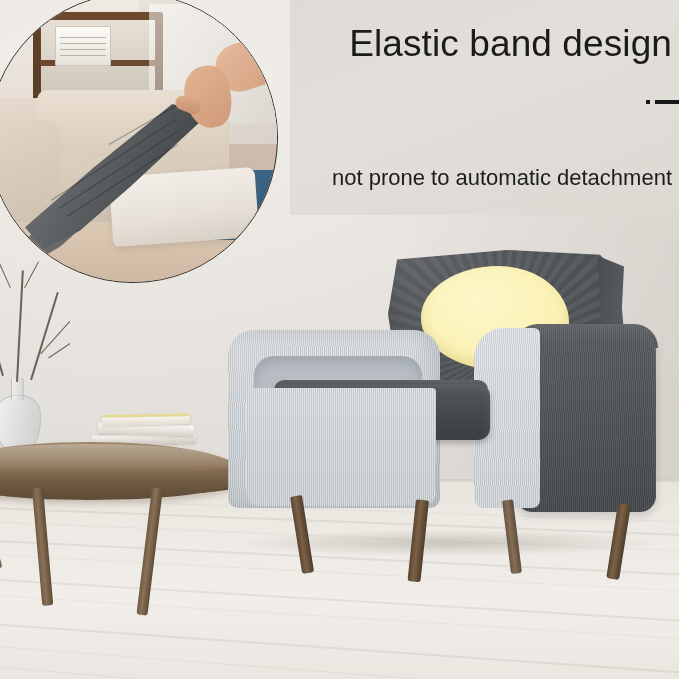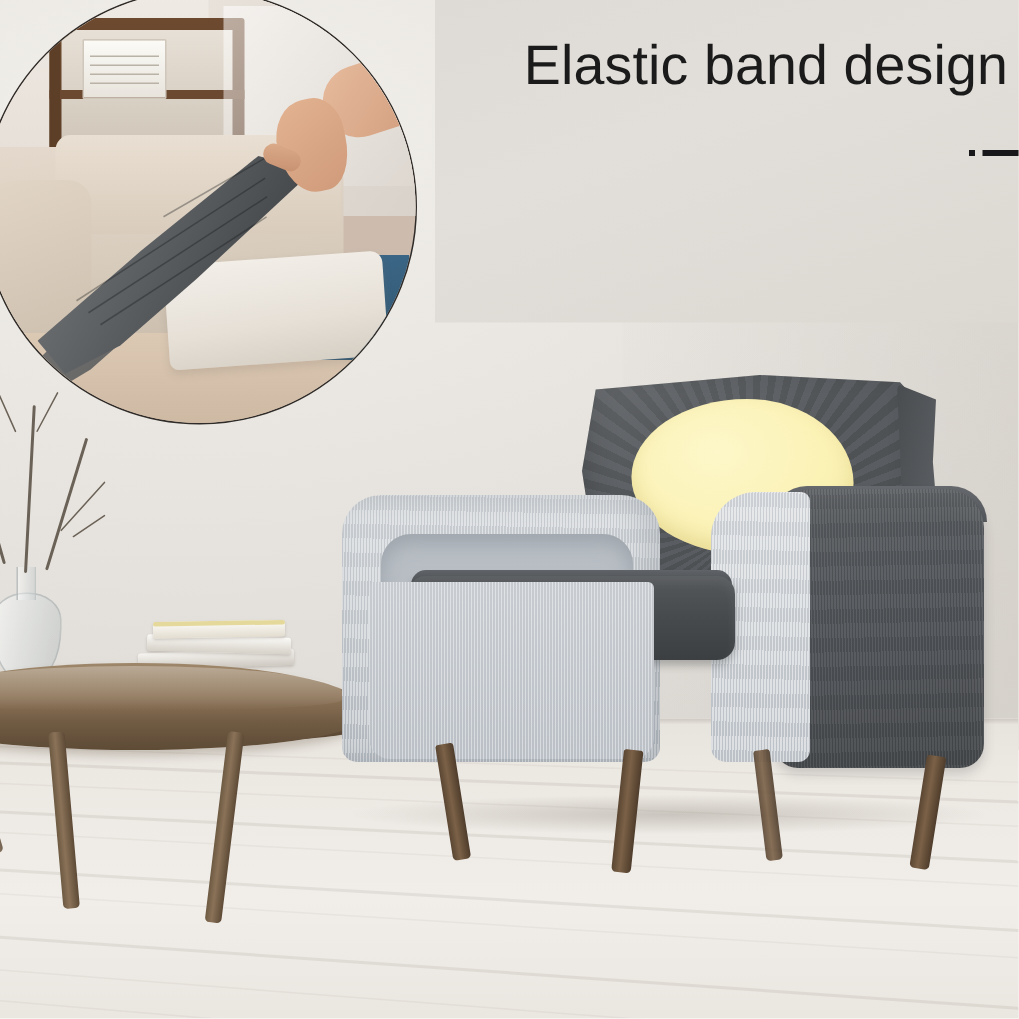--- a/index.html
+++ b/index.html
@@ -453,14 +453,15 @@
   </div>
 
   <div class="headline">Elastic band design</div>
 
   <div class="divider">
     <div class="dot"></div>
     <div class="bar"></div>
   </div>
 
 
+  <div class="sub2">not prone to automatic detachment</div>
 
 </div>
 
 </body></html>

